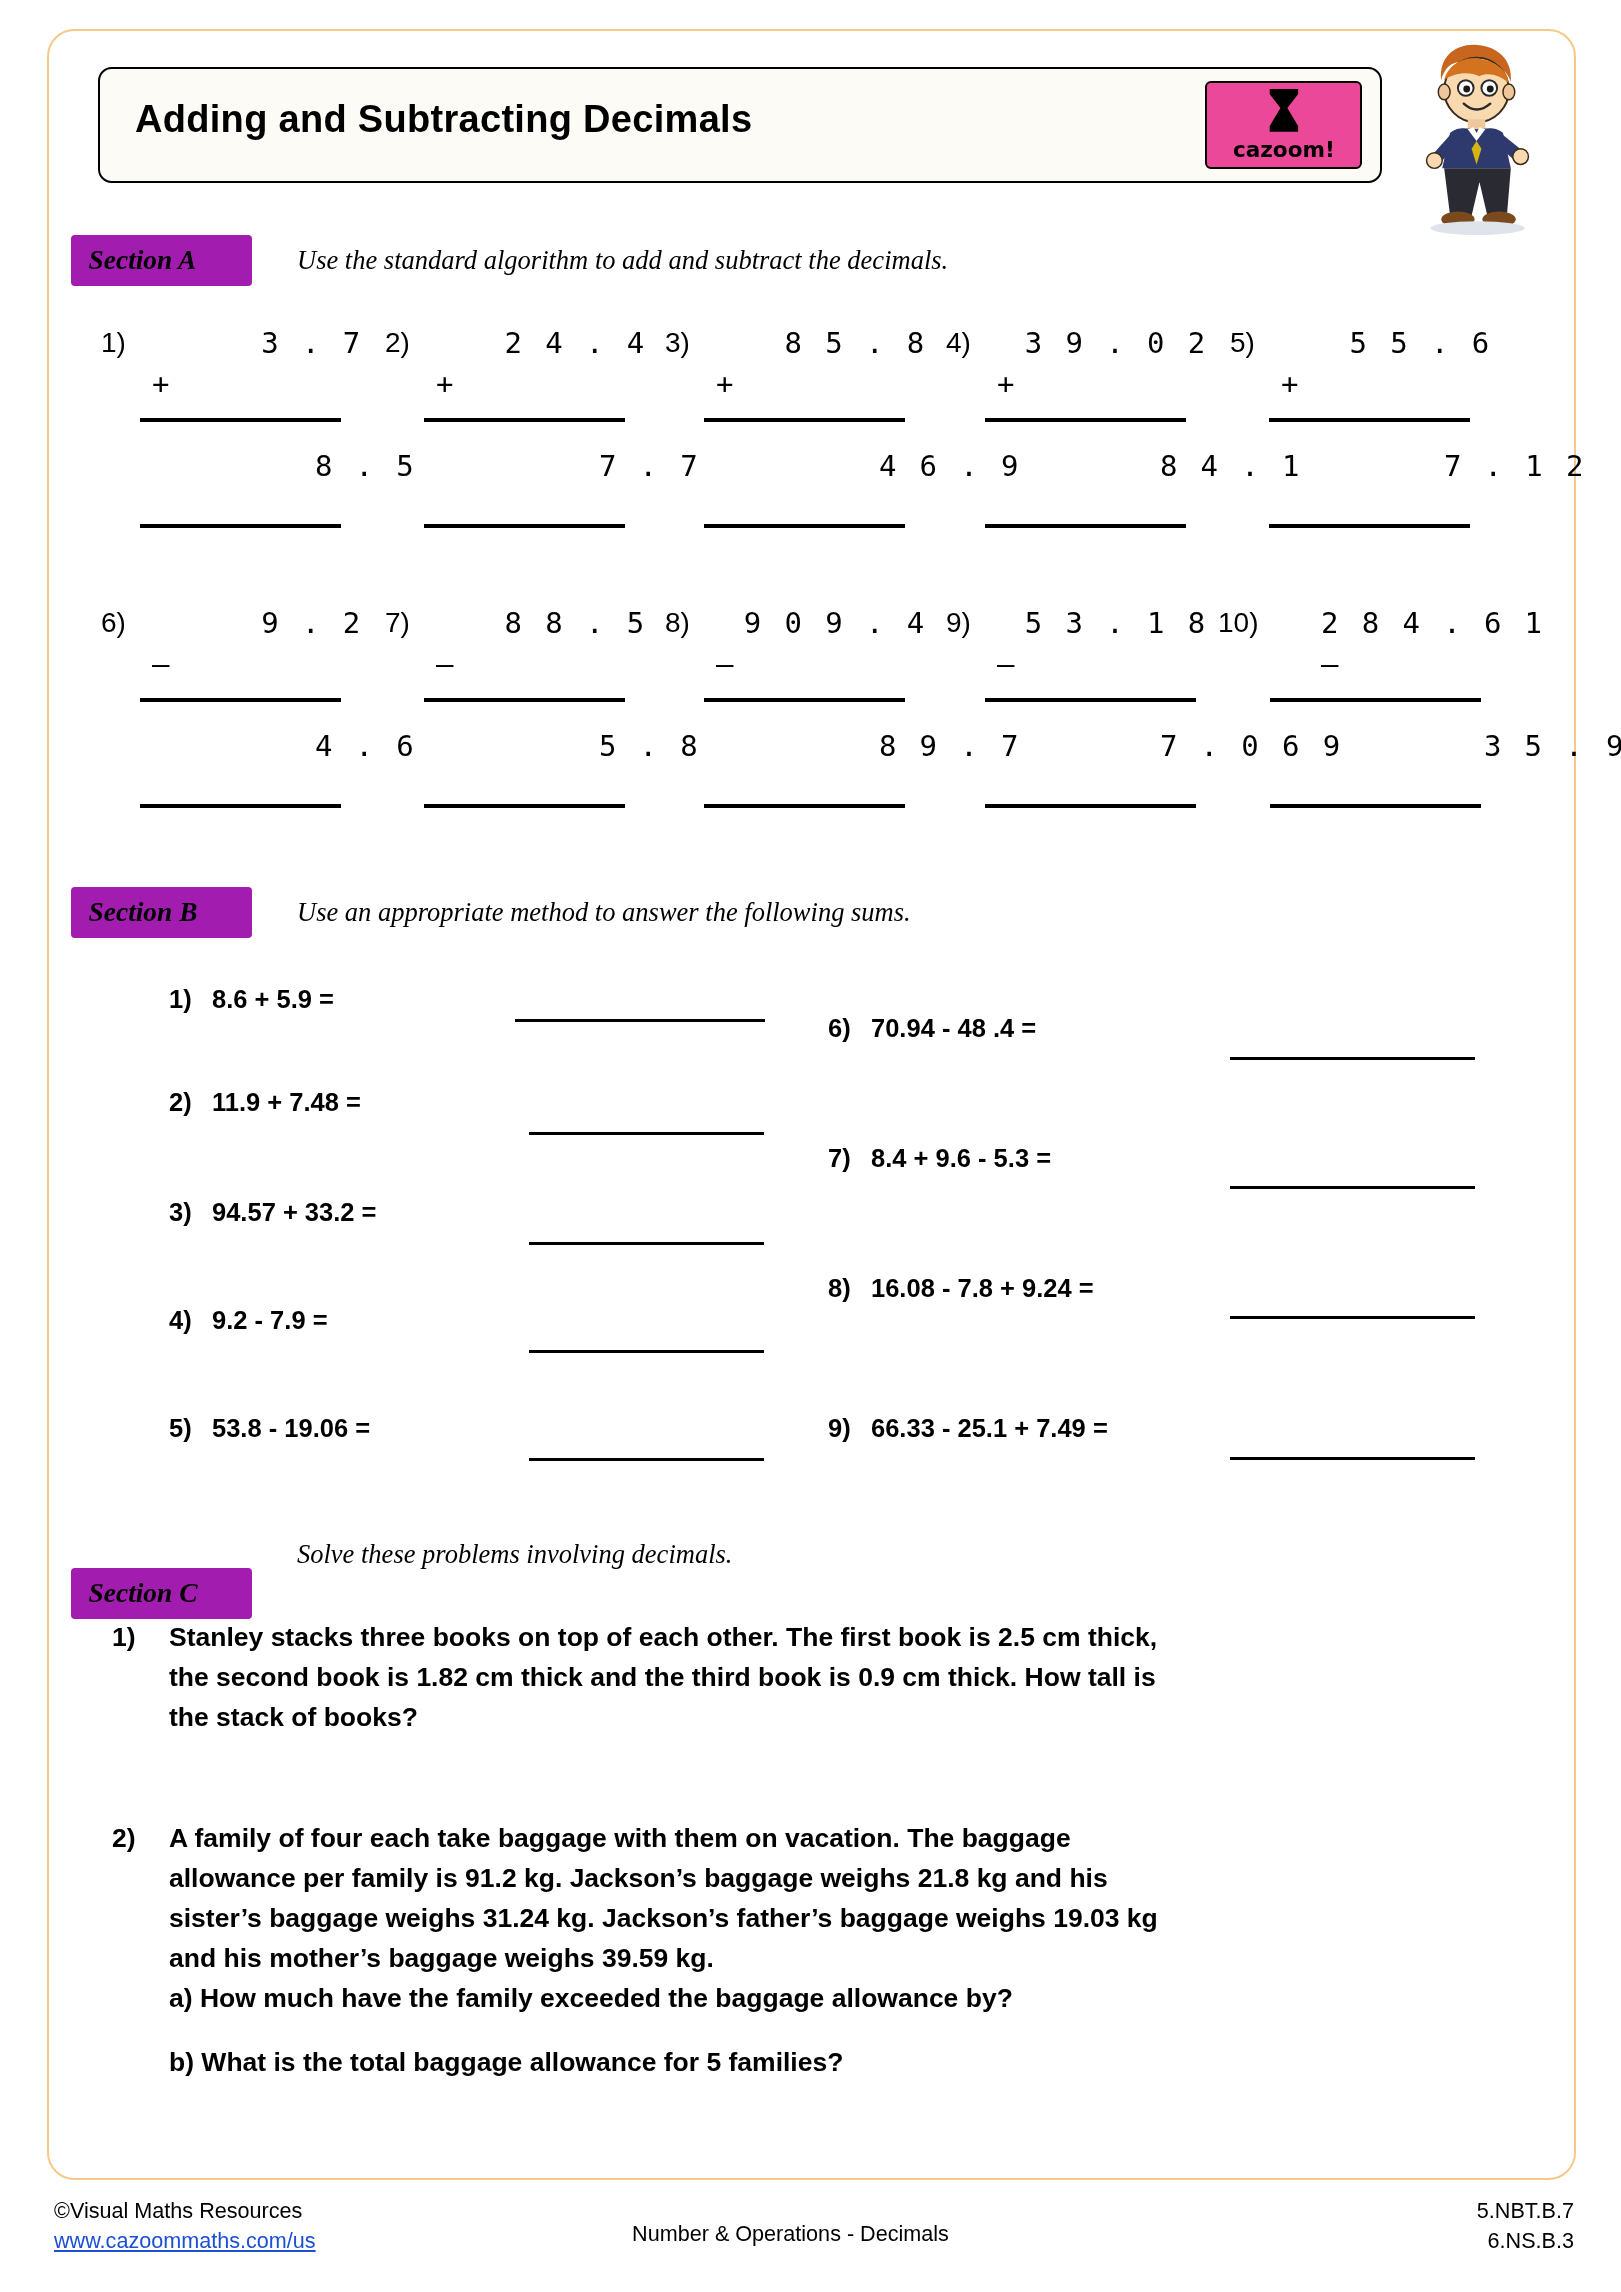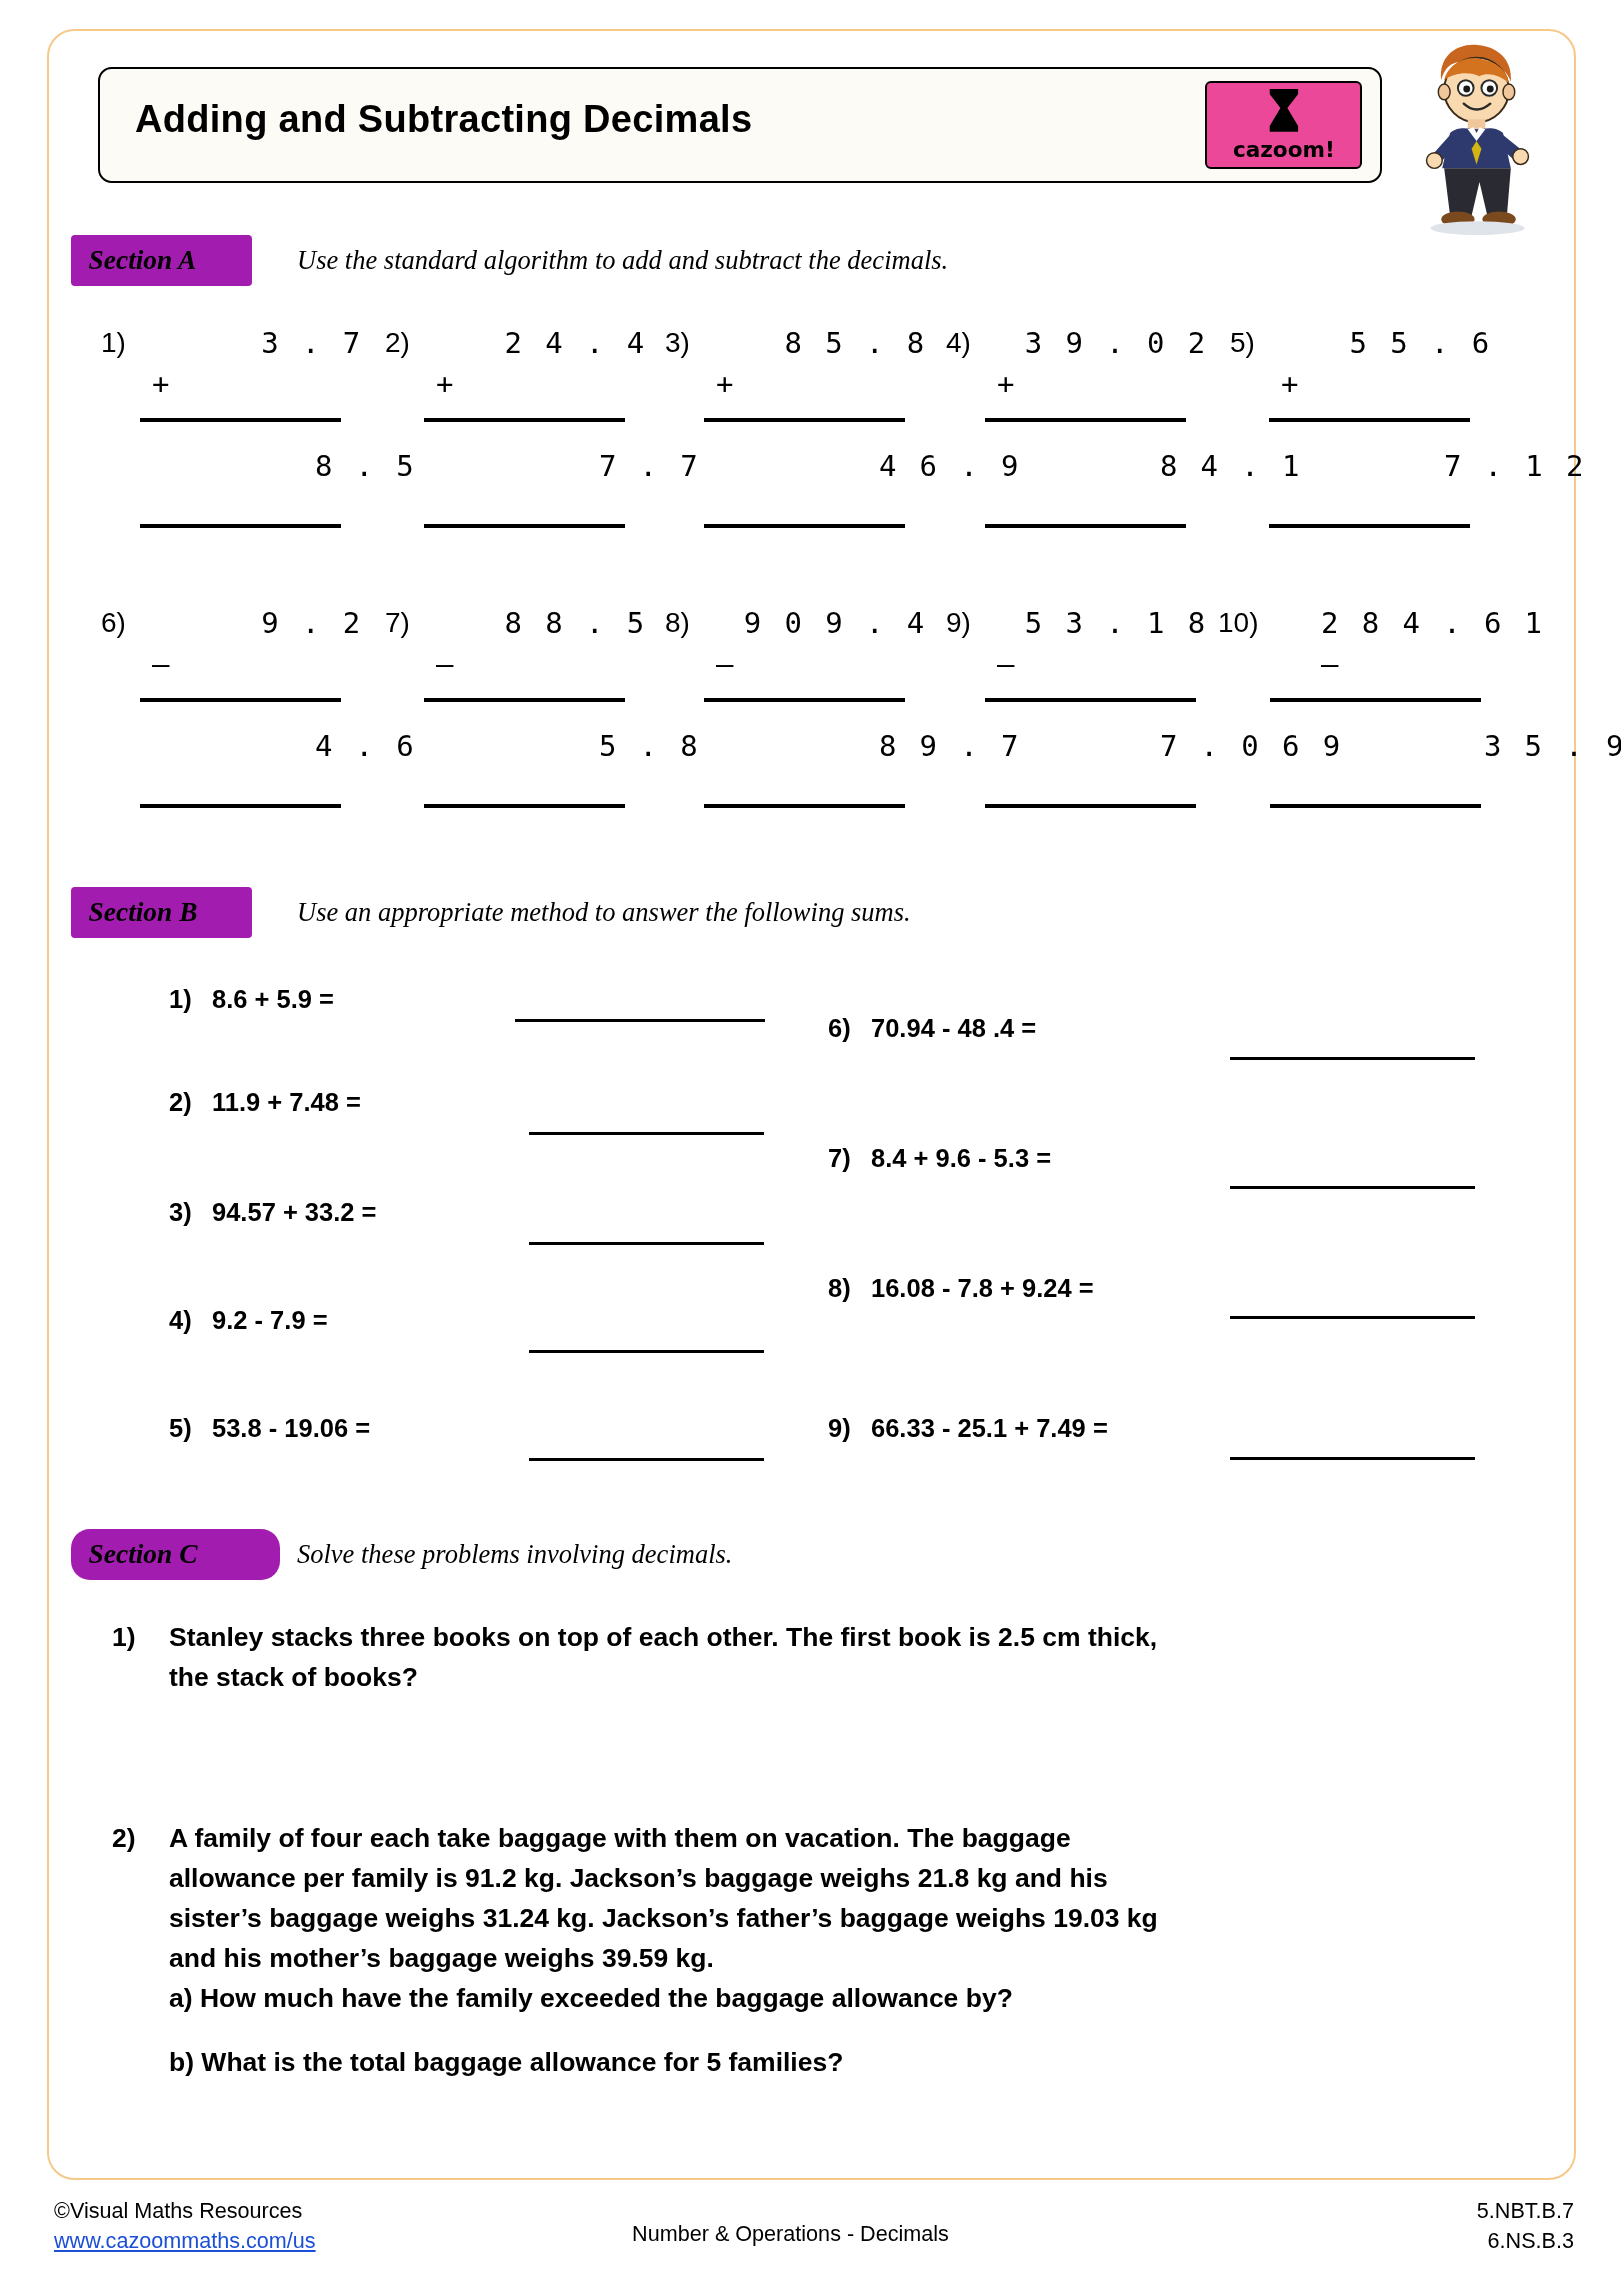--- a/index.html
+++ b/index.html
@@ -447,26 +447,27 @@
   <div class="bq" style="left:828px; top:1274px;">
     <span class="idx">8)</span><span>16.08 - 7.8 + 9.24 =</span>
   </div>
   <div class="bline" style="left:1230px; top:1316px; width:245px;"></div>
 
   <div class="bq" style="left:828px; top:1414px;">
     <span class="idx">9)</span><span>66.33 - 25.1 + 7.49 =</span>
   </div>
   <div class="bline" style="left:1230px; top:1457px; width:245px;"></div>
 
-  <div class="section-tag" style="left:71px; top:1529px; width:209px;border-radius:19px;">Section C</div>
+  <div class="section-tag" style="left:71px; top:1568px; width:181px;">Section C</div>
   <div class="section-desc" style="left:297px; top:1539px;">Solve these problems involving decimals.</div>
 
   <div class="cq" style="left:169px; top:1617px; width:1333px;">
     <span class="cidx">1)</span>
     <div>Stanley stacks three books on top of each other. The first book is 2.5 cm thick,</div>
+    <div>the second book is 1.82 cm thick and the third book is 0.9 cm thick. How tall is</div>
     <div>the stack of books?</div>
   </div>
 
   <div class="cq" style="left:169px; top:1818px; width:1333px;">
     <span class="cidx">2)</span>
     <div>A family of four each take baggage with them on vacation. The baggage</div>
     <div>allowance per family is 91.2 kg. Jackson’s baggage weighs 21.8 kg and his</div>
     <div>sister’s baggage weighs 31.24 kg. Jackson’s father’s baggage weighs 19.03 kg</div>
     <div>and his mother’s baggage weighs 39.59 kg.</div>
     <div>a) How much have the family exceeded the baggage allowance by?</div>

